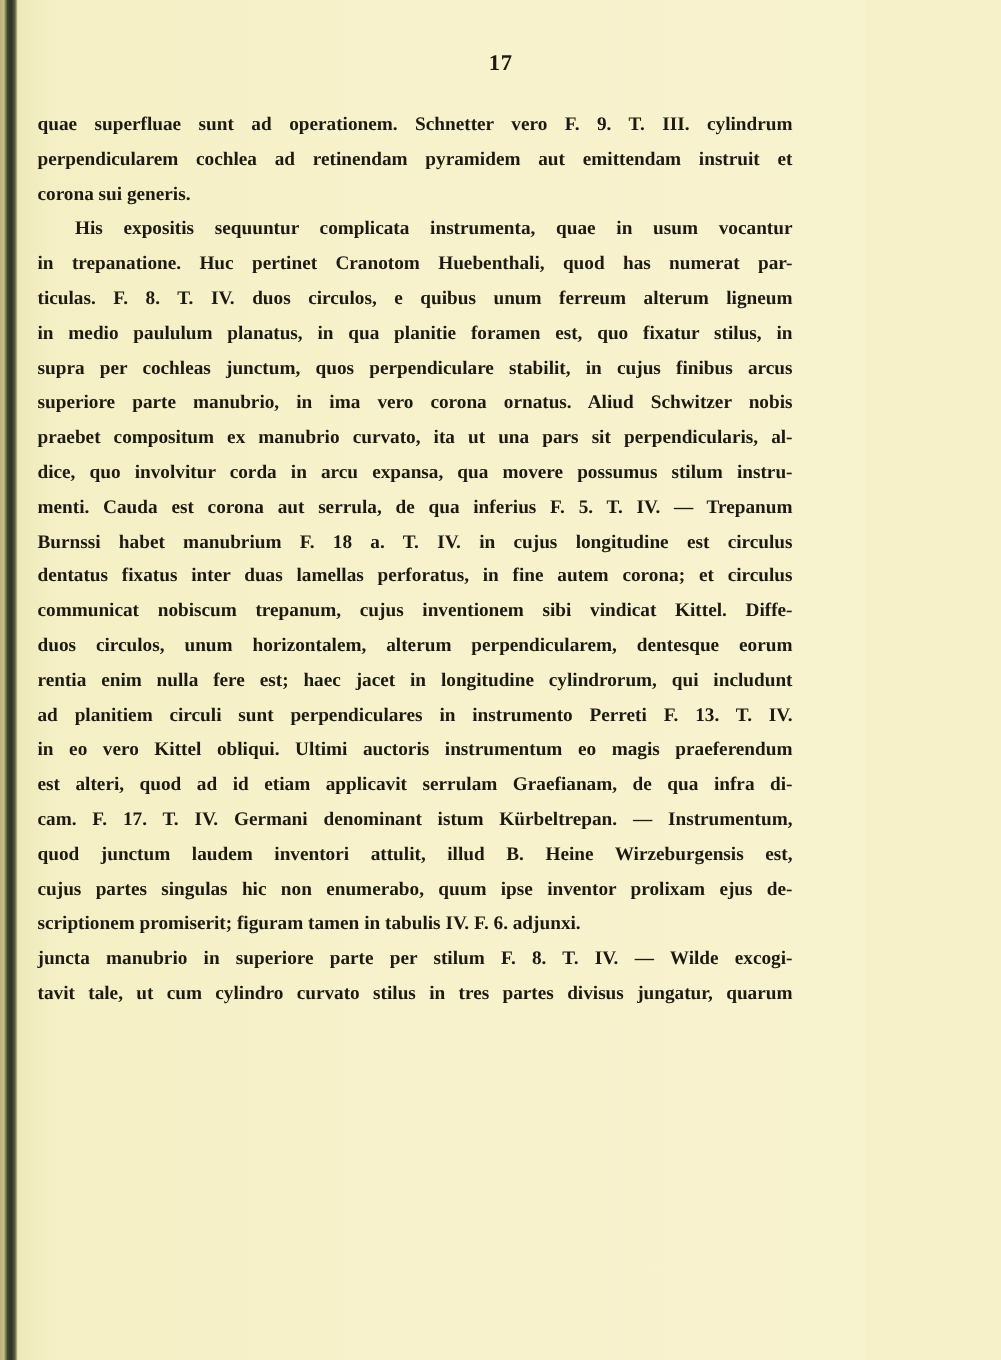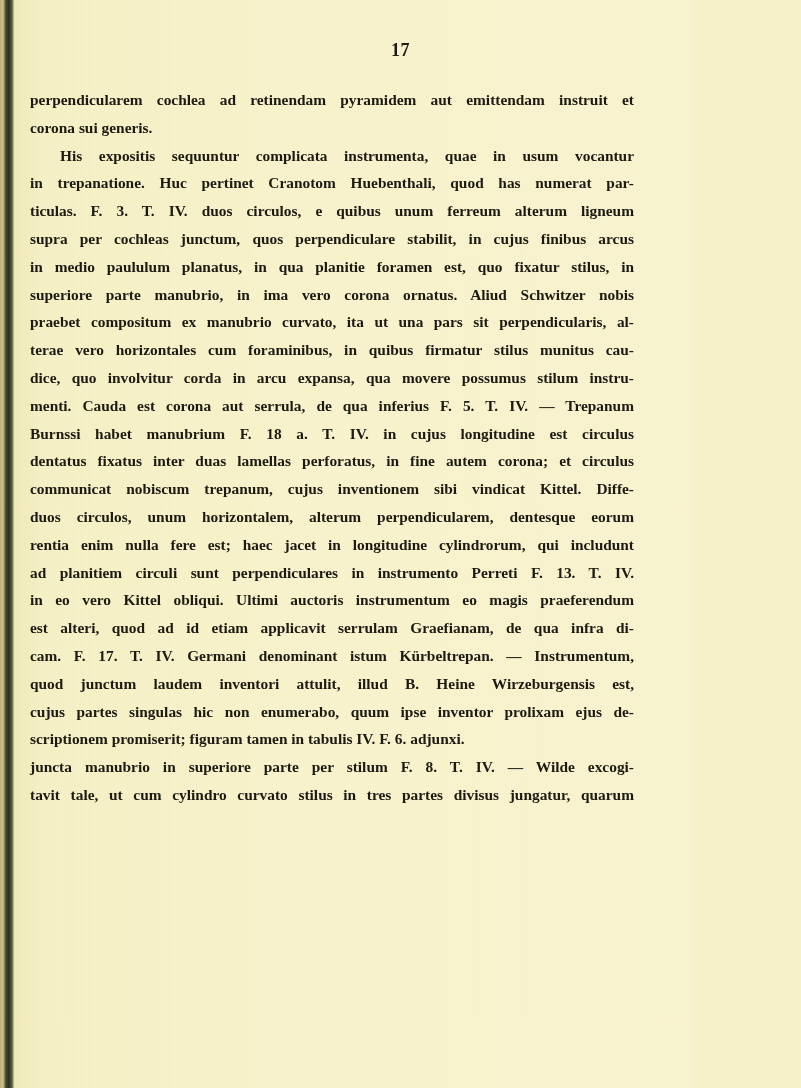--- a/index.html
+++ b/index.html
@@ -64,33 +64,33 @@
 <body>
 
 <div class="page">
   <div class="binding"></div>
 
   <div class="page-number">17</div>
 
   <div class="body-text">
 
     <div>
+      <div class="line">quae superfluae sunt ad operationem. Schnetter vero F. 9. T. III. cylindrum</div>
       <div class="line">perpendicularem cochlea ad retinendam pyramidem aut emittendam instruit et</div>
       <div class="line last">corona sui generis.</div>
     </div>
 
     <div>
       <div class="line indent">His expositis sequuntur complicata instrumenta, quae in usum vocantur</div>
       <div class="line">in trepanatione. Huc pertinet Cranotom Huebenthali, quod has numerat par-</div>
-      <div class="line">ticulas. F. 3. T. IV. duos circulos, e quibus unum ferreum alterum ligneum</div>
+      <div class="line">ticulas. F. 8. T. IV. duos circulos, e quibus unum ferreum alterum ligneum</div>
+      <div class="line">in medio paululum planatus, in qua planitie foramen est, quo fixatur stilus, in</div>
       <div class="line">supra per cochleas junctum, quos perpendiculare stabilit, in cujus finibus arcus</div>
-      <div class="line">in medio paululum planatus, in qua planitie foramen est, quo fixatur stilus, in</div>
       <div class="line">superiore parte manubrio, in ima vero corona ornatus. Aliud Schwitzer nobis</div>
       <div class="line">praebet compositum ex manubrio curvato, ita ut una pars sit perpendicularis, al-</div>
-      <div class="line">terae vero horizontales cum foraminibus, in quibus firmatur stilus munitus cau-</div>
       <div class="line">dice, quo involvitur corda in arcu expansa, qua movere possumus stilum instru-</div>
       <div class="line">menti. Cauda est corona aut serrula, de qua inferius F. 5. T. IV. — Trepanum</div>
       <div class="line">Burnssi habet manubrium F. 18 a. T. IV. in cujus longitudine est circulus</div>
       <div class="line">dentatus fixatus inter duas lamellas perforatus, in fine autem corona; et circulus</div>
       <div class="line">communicat nobiscum trepanum, cujus inventionem sibi vindicat Kittel. Diffe-</div>
       <div class="line">duos circulos, unum horizontalem, alterum perpendicularem, dentesque eorum</div>
       <div class="line">rentia enim nulla fere est; haec jacet in longitudine cylindrorum, qui includunt</div>
       <div class="line">ad planitiem circuli sunt perpendiculares in instrumento Perreti F. 13. T. IV.</div>
       <div class="line">in eo vero Kittel obliqui. Ultimi auctoris instrumentum eo magis praeferendum</div>
       <div class="line">est alteri, quod ad id etiam applicavit serrulam Graefianam, de qua infra di-</div>

